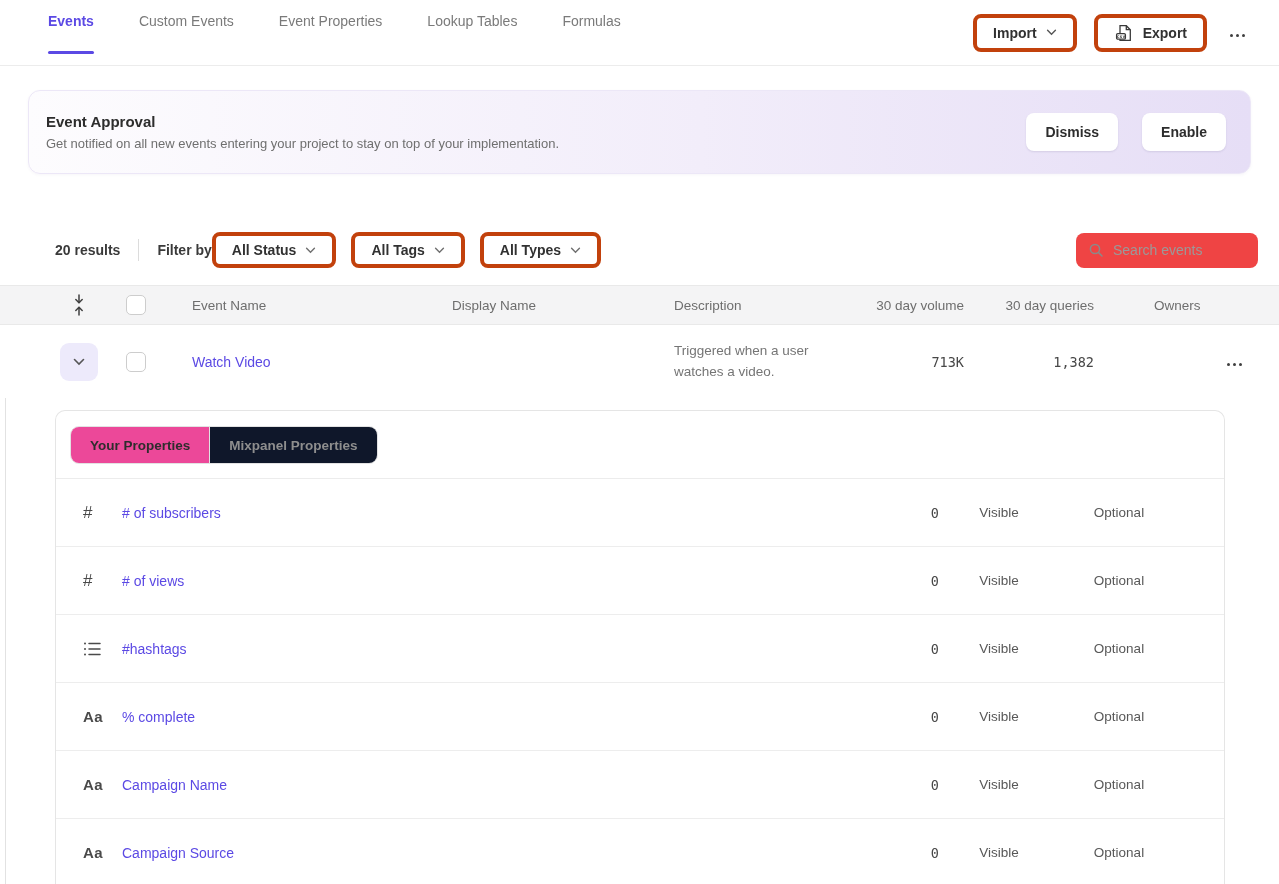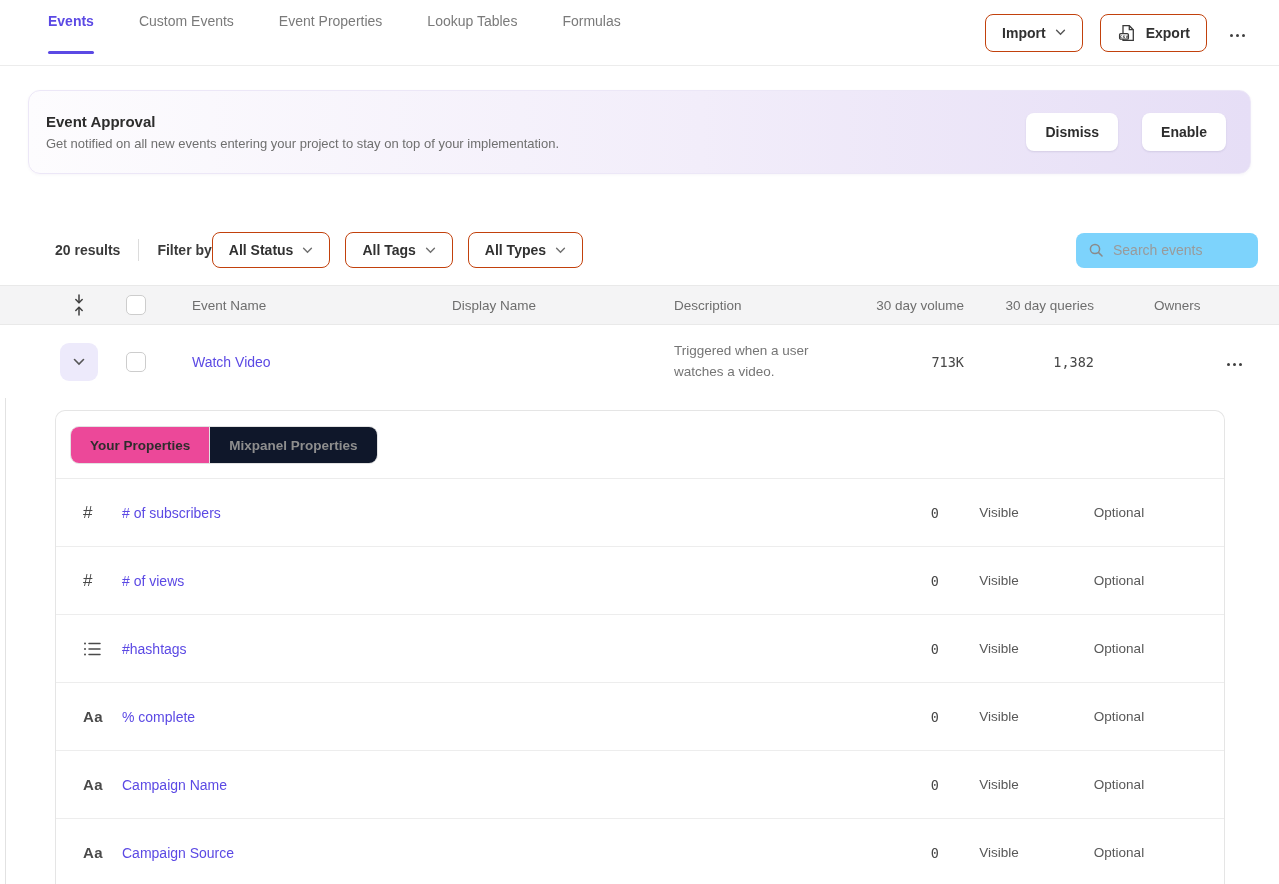--- a/index.html
+++ b/index.html
@@ -11,21 +11,21 @@
   :root { --accent:#5b49e4; }
 
   
   .topnav { height:66px; border-bottom:1px solid #ececec; display:flex; align-items:center; background:#fff; }
   .tabs { display:flex; gap:45px; padding-left:48px; align-items:flex-end; height:100%; }
   .tab { background:none; border:none; cursor:pointer; font-family:inherit; font-size:14px; color:#7a7a7a;
          position:relative; padding:0 0 24px 0; height:100%; display:flex; align-items:center; }
   .tab.active { color:var(--accent); font-weight:700; }
   .tab.active::after { content:""; position:absolute; left:0; right:0; bottom:11px; height:3px; border-radius:2px; background:var(--accent); }
   .nav-actions { margin-left:auto; margin-right:28px; display:flex; align-items:center; gap:17px; }
-  .btn { border:1px solid #c2410c; border-radius:8px; background:#fff; height:38px; padding:0 16px;
+  .btn { border:4px solid #c2410c; border-radius:8px; background:#fff; height:38px; padding:0 16px;
          font-family:inherit; font-size:14px; font-weight:700; color:#313131; display:inline-flex; align-items:center; gap:9px; cursor:pointer; }
   .icon { display:inline-flex; align-items:center; justify-content:center; color:#565656; }
   .dots { display:inline-flex; gap:3px; align-items:center; }
   .dots i { width:3px; height:3px; border-radius:50%; background:#3f3f3f; display:block; }
   .more-btn { border:none; background:none; cursor:pointer; padding:6px; }
 
   
   .banner { margin:24px 28px 0; height:84px; border-radius:12px;
     background:linear-gradient(90deg,#fdfcfe 0%,#f2edfa 55%,#e6def6 100%);
     border:1px solid #ece7f7; display:flex; align-items:center; padding:0 24px 0 17px;
@@ -38,21 +38,21 @@
     box-shadow:0 1px 2px rgba(80,70,120,0.14); }
 
   
   .filter-row { margin-top:58px; height:36px; display:flex; align-items:center; padding:0 21px 0 55px; }
   .results { font-size:14px; font-weight:700; color:#3a3a3a; }
   .vdiv { width:1px; height:22px; background:#dcdcdc; margin:0 18px; }
   .filter-by { font-size:14px; font-weight:700; color:#3a3a3a; }
   .dropdowns { display:flex; gap:15px; }
   .dropdown { height:36px; }
   .dropdown .icon { color:#6f6f6f; }
-  .search { margin-left:auto; width:182px; height:35px; background:#7dd3fc; border-radius:8px;
+  .search { margin-left:auto; width:182px; height:35px; background:#ef4444; border-radius:8px;
     display:flex; align-items:center; padding:0 12px; gap:9px; }
   .search input { border:none; background:transparent; outline:none; font-family:inherit; font-size:14px; color:#3a3a3a; width:100%; }
   .search input::placeholder { color:#9a9a9a; }
 
   
   .grid { display:grid; grid-template-columns:70px 78px 260px 222px 190px 110px 140px 1fr 72px; align-items:center;padding-left:44px; }
   .table-header { margin-top:17px; height:40px; background:#f4f4f5; border-top:1px solid #e9e9e9; border-bottom:1px solid #e9e9e9;
     font-size:13.5px; color:#6e6e6e; }
   .col-right { text-align:right; }
   .pad-r10 { padding-right:10px; } .pad-r20 { padding-right:20px; } .pad-l40 { padding-left:40px; }

